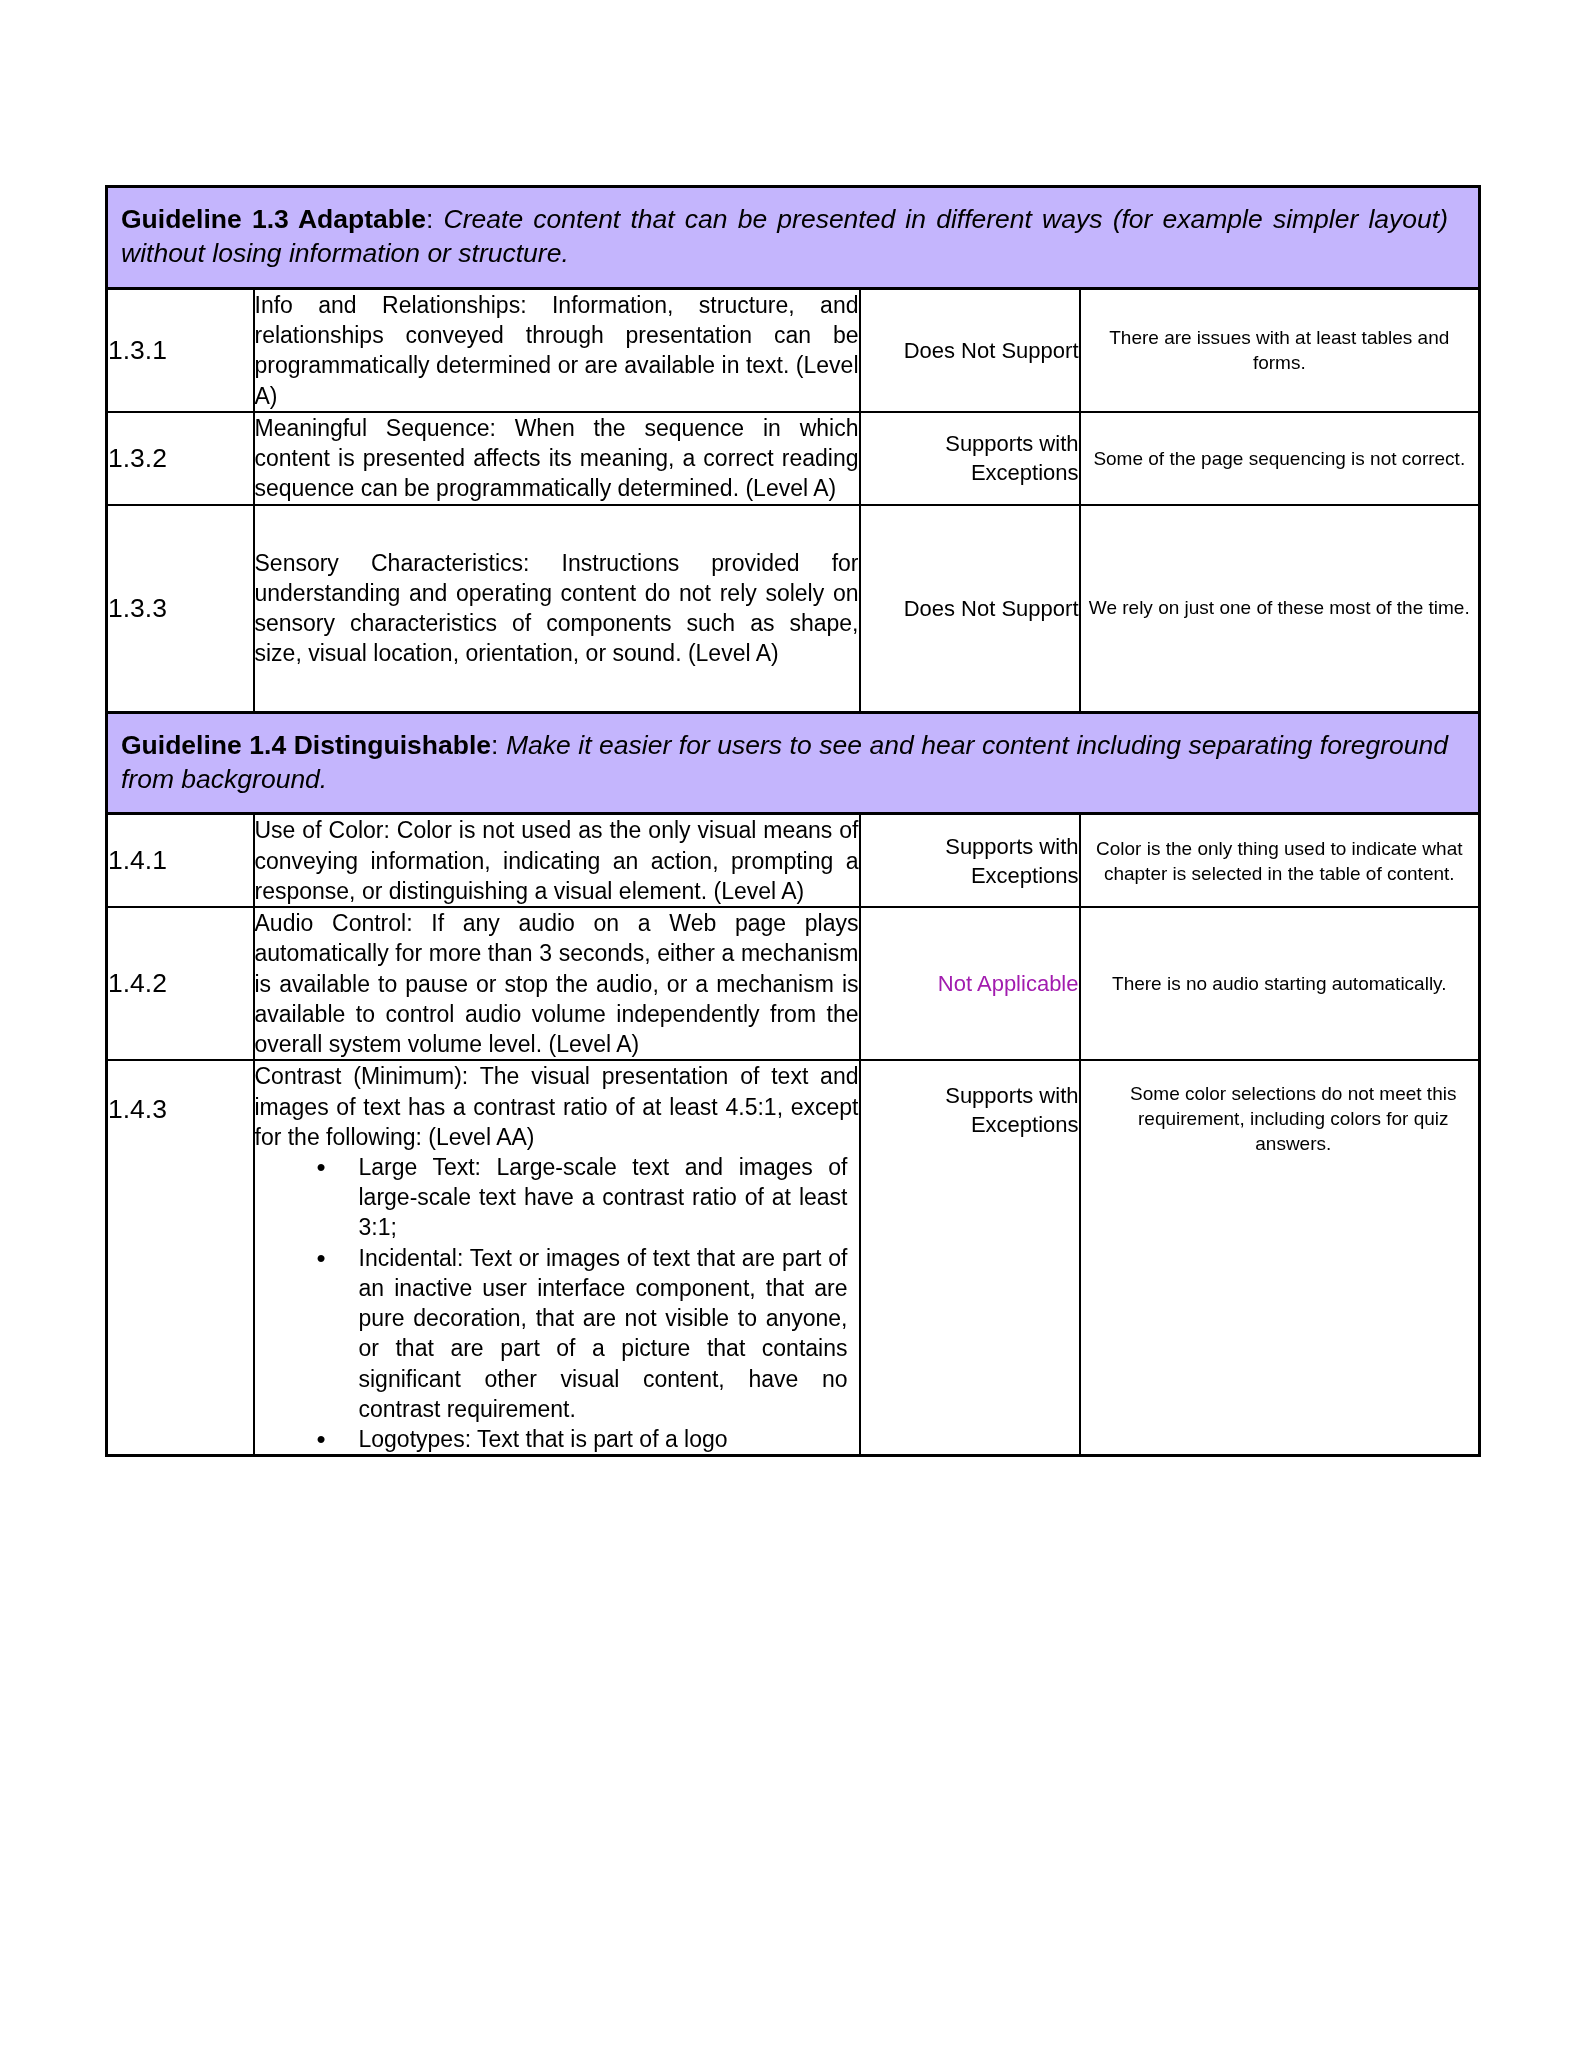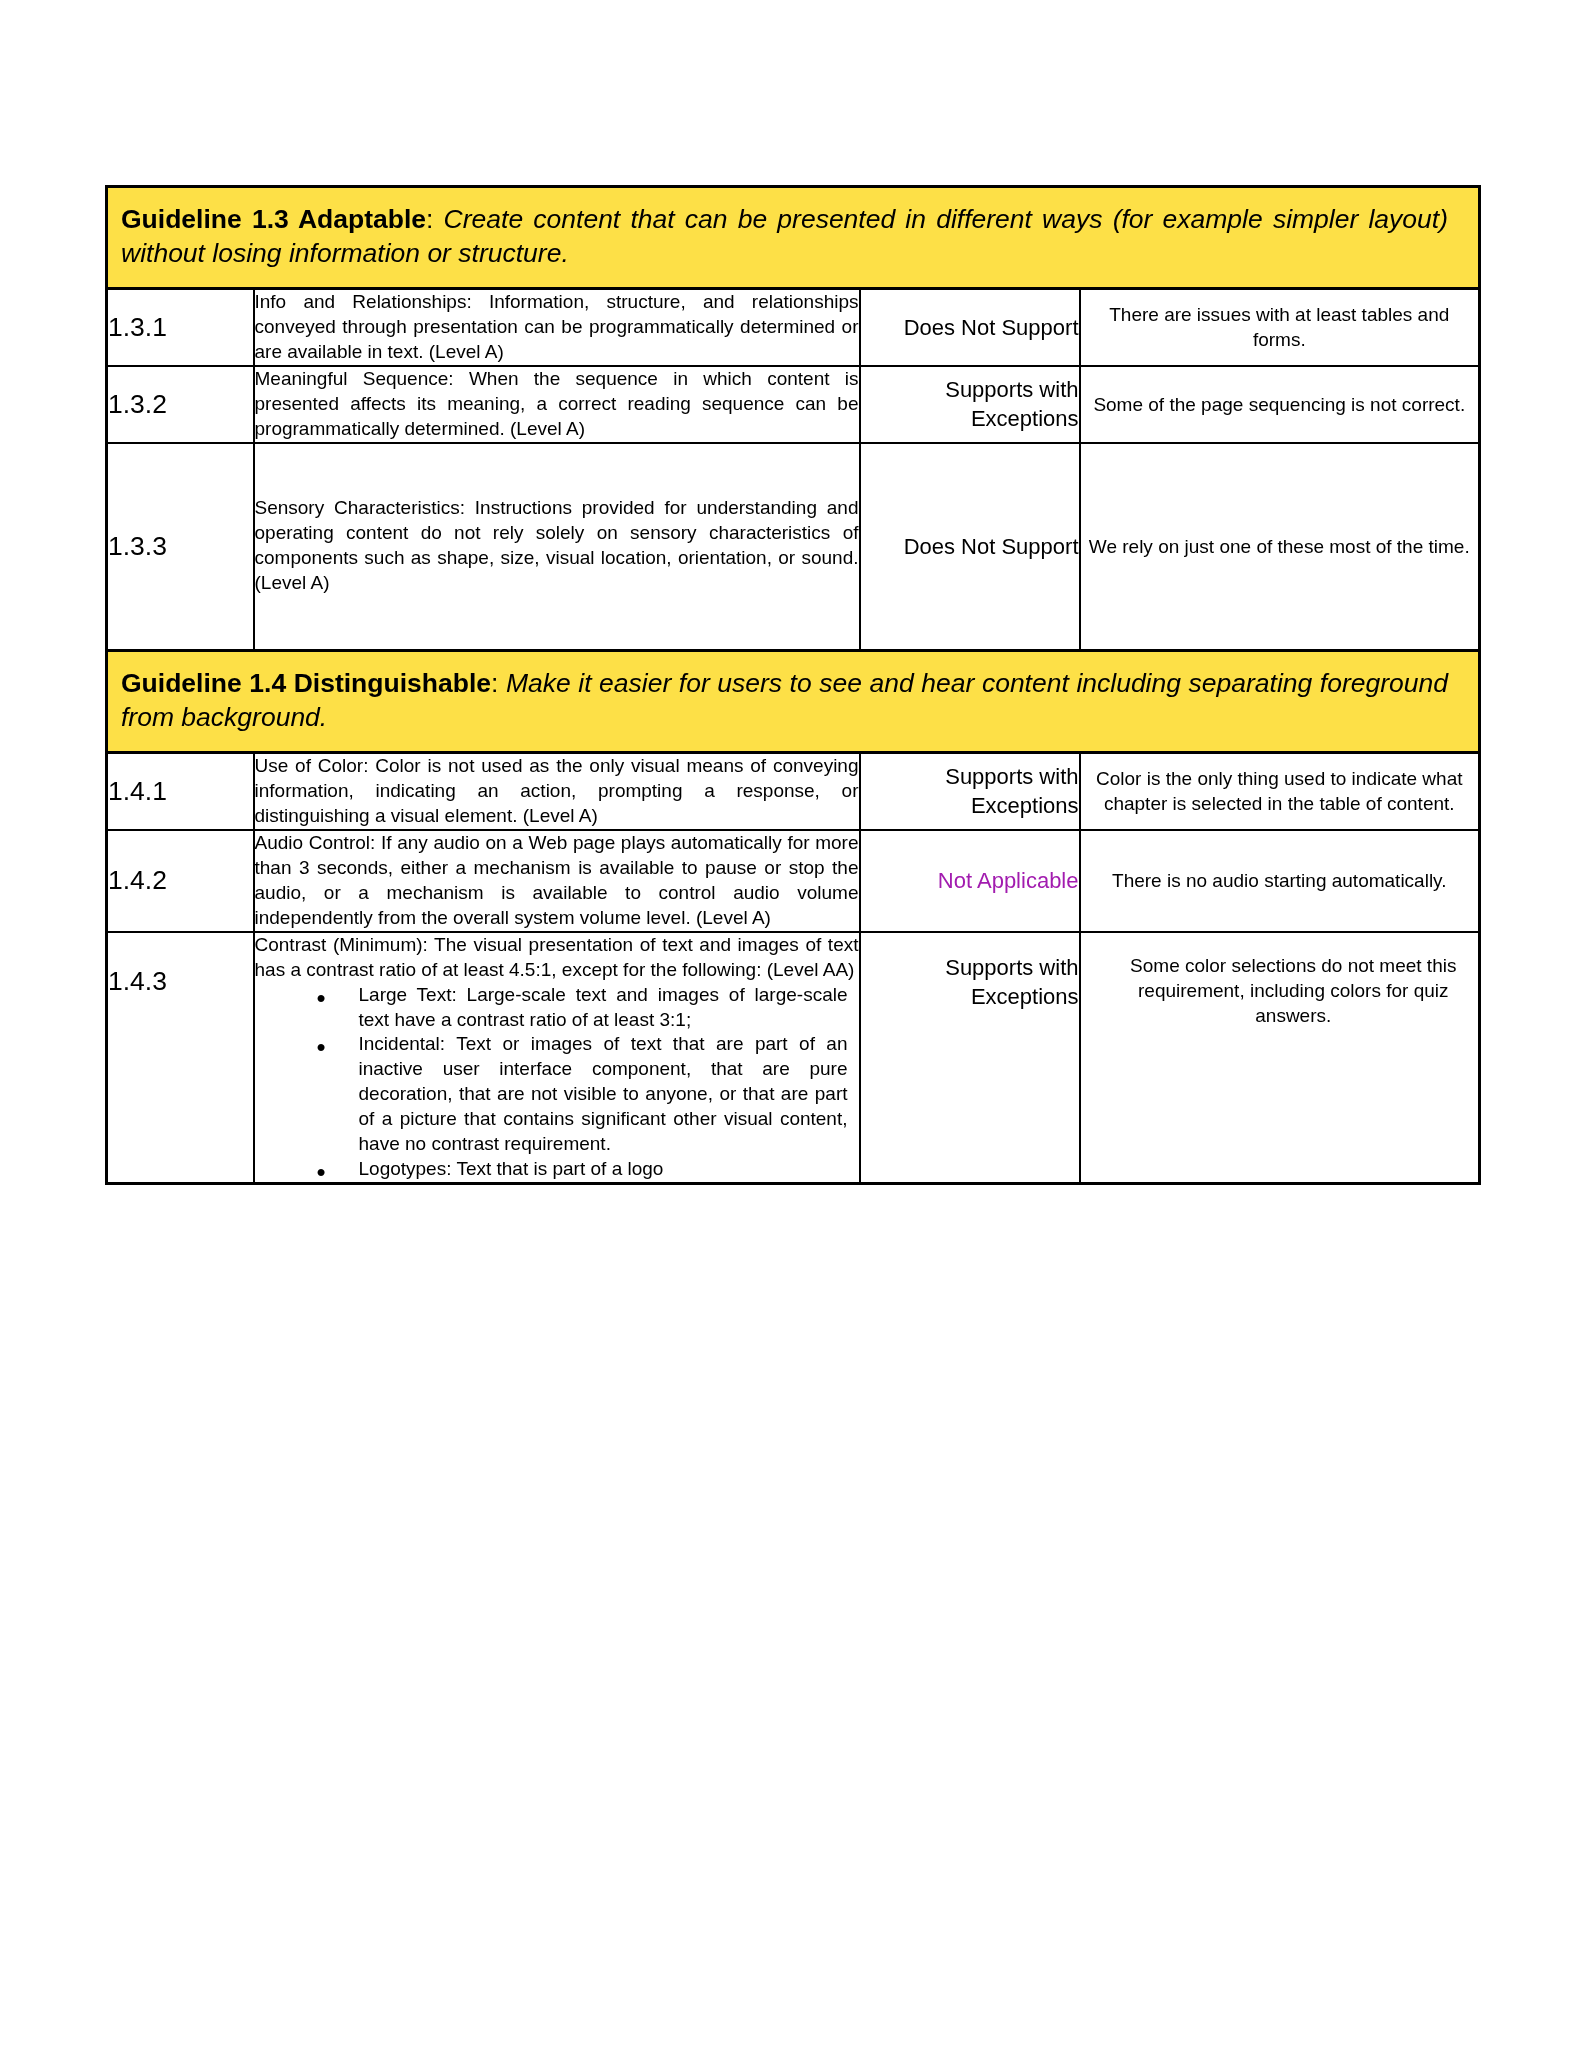--- a/index.html
+++ b/index.html
@@ -33,21 +33,21 @@
     vertical-align: middle;
   }
   
   col.c-id    { width: 147px; }
   col.c-crit  { width: 606px; }
   col.c-level { width: 220px; }
   col.c-rem   { width: 400px; }
 
   
   tr.guideline-row td {
-    background: #fde047;
+    background: #c4b5fd;
     border-left: 3px solid #000;
     border-right: 3px solid #000;
     border-top: 3px solid #000;
     border-bottom: 3px solid #000;
     padding: 14px 30px 16px 13px;
     vertical-align: top;
   }
   .guideline-text {
     font-size: 26.5px;
     line-height: 1.30;
@@ -67,21 +67,21 @@
   td.id-cell {
     font-size: 26.5px;
     vertical-align: middle;
     padding: 6px 4px;
   }
   td.id-cell.top-align {
     vertical-align: top;
     padding-top: 33px;
   }
   td.crit-cell {
-    font-size: 19px;
+    font-size: 23px;
     line-height: 1.315;
     text-align: justify;
     text-justify: inter-word;
     vertical-align: top;
     padding: 18px 12px 18px 14px;
     margin-top: 41px;
   }
   td.level-cell {
     text-align: right;
     font-size: 22px;

